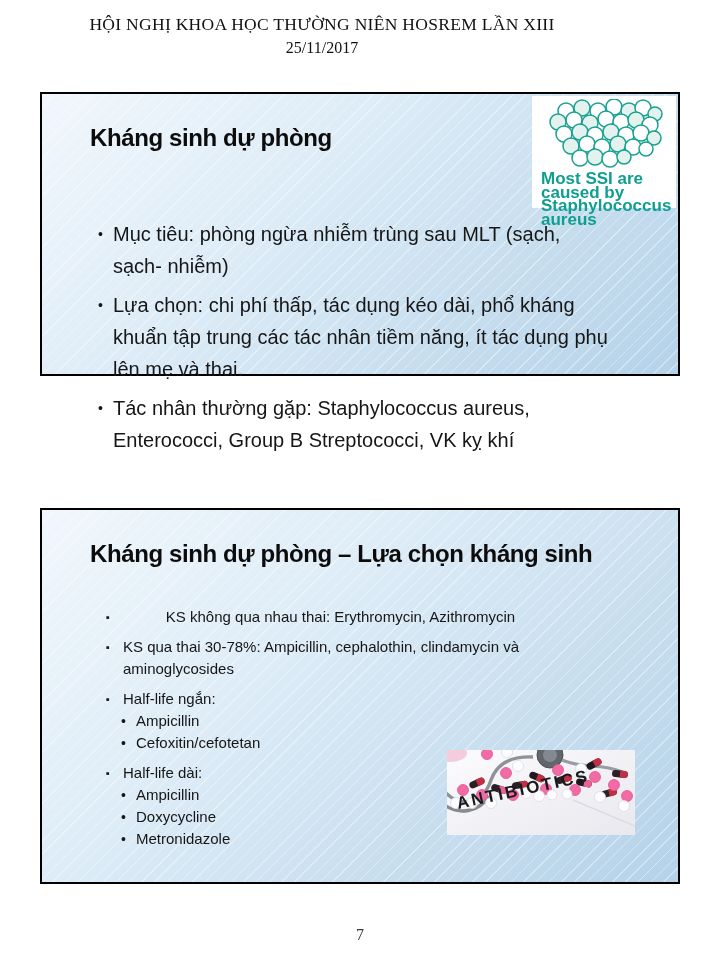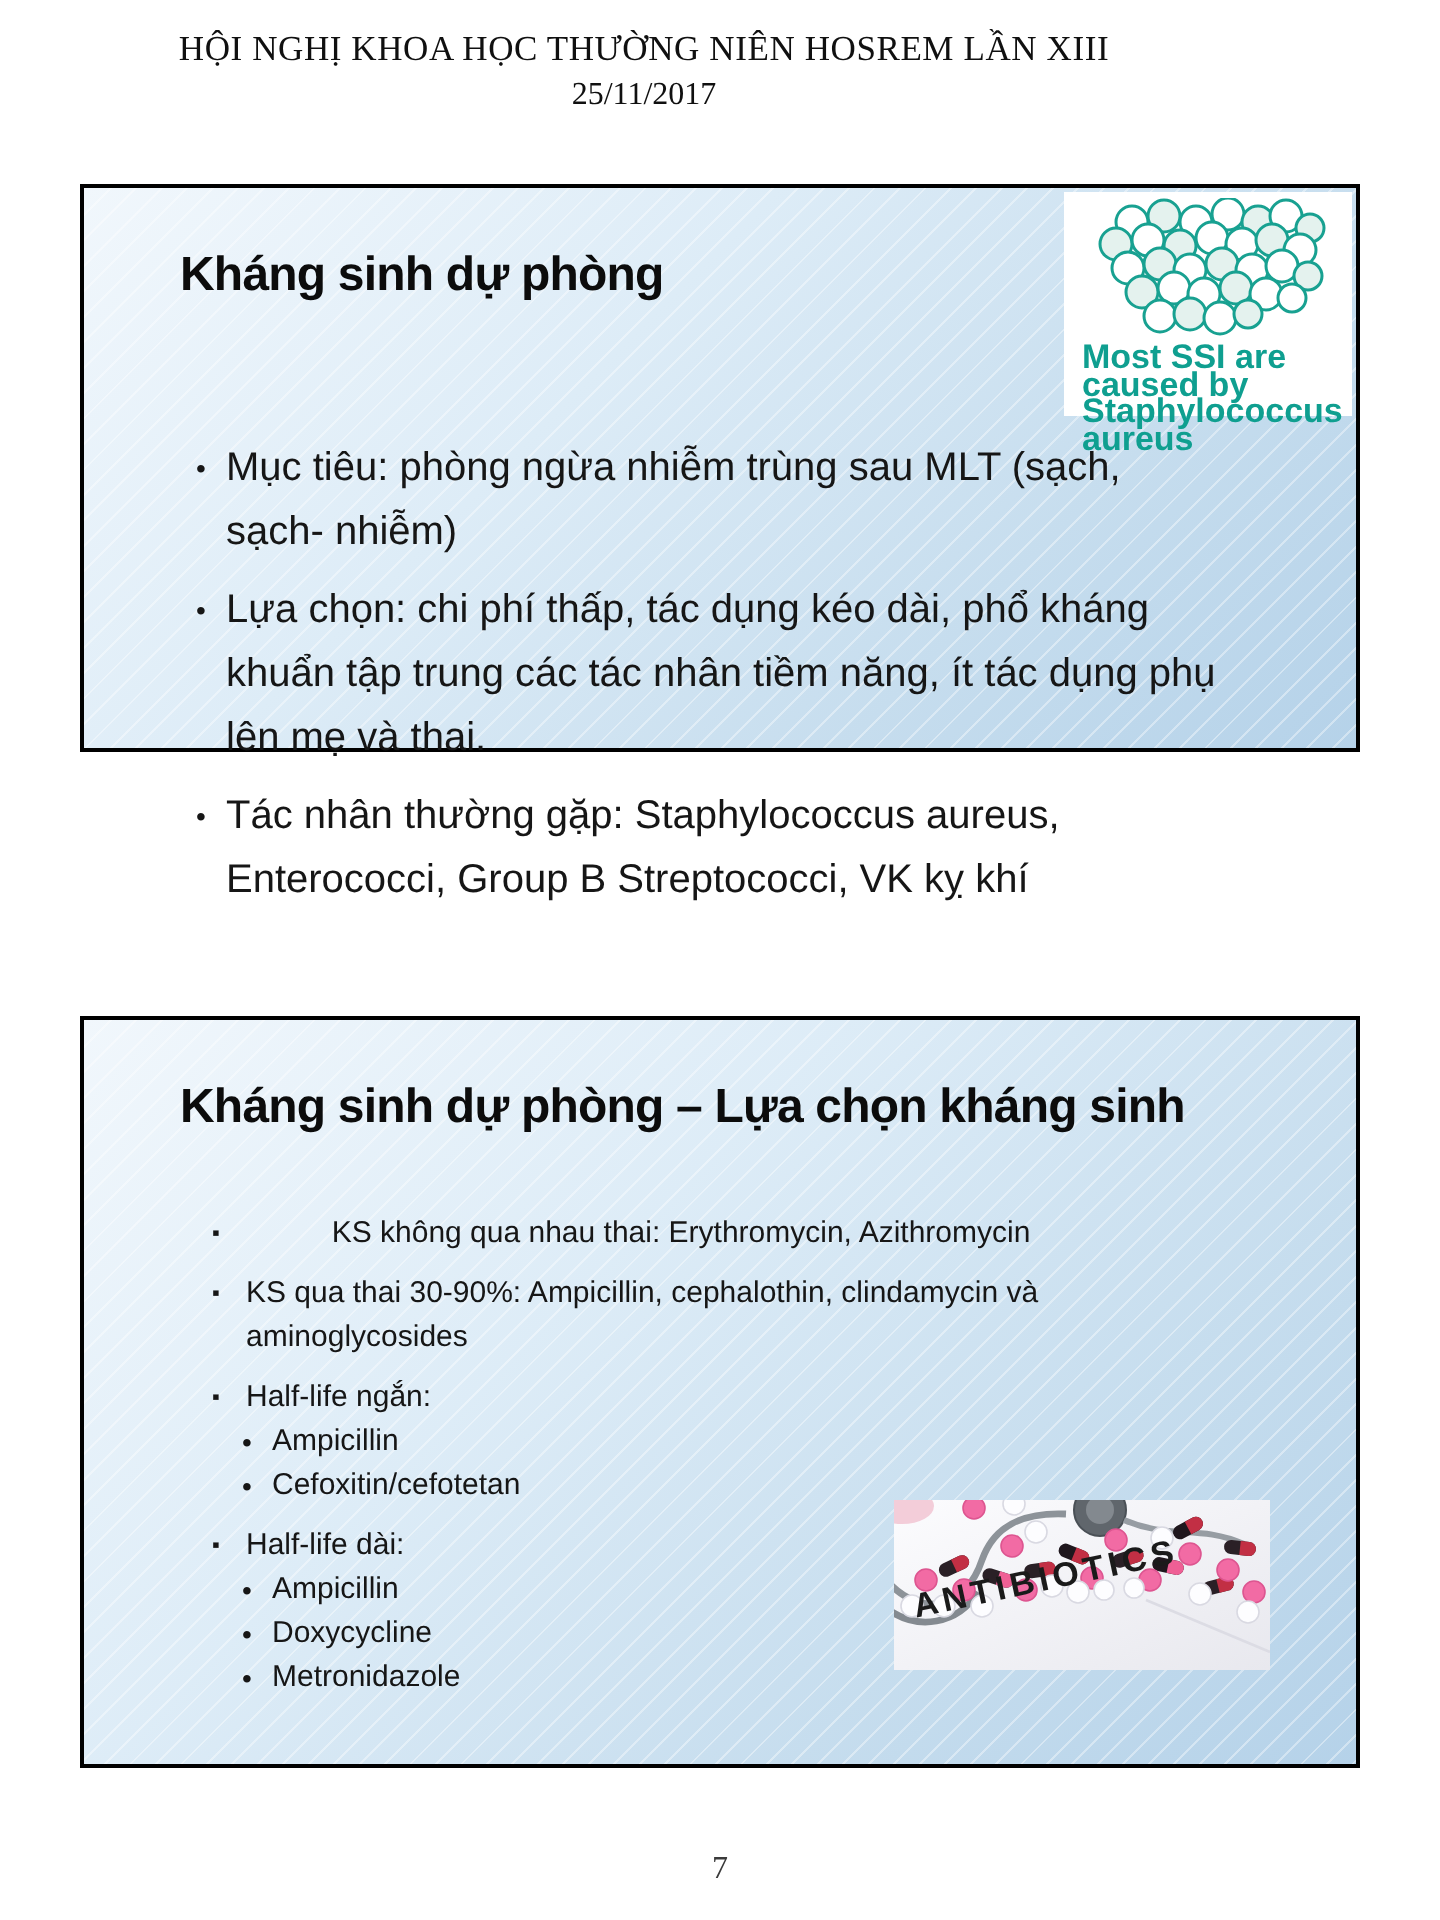--- a/index.html
+++ b/index.html
@@ -115,21 +115,21 @@
       <li>Lựa chọn: chi phí thấp, tác dụng kéo dài, phổ kháng khuẩn tập trung các tác nhân tiềm năng, ít tác dụng phụ lên mẹ và thai.</li>
       <li>Tác nhân thường gặp: Staphylococcus aureus, Enterococci, Group B Streptococci, VK kỵ khí</li>
     </ul>
   </section>
 
   <section class="slide slide2">
     <h2 class="slide-title">Kháng sinh dự phòng – Lựa chọn kháng sinh</h2>
 
     <ul class="s2-items">
       <li class="lv1">KS không qua nhau thai: Erythromycin, Azithromycin</li>
-      <li class="lv1">KS qua thai 30-90%: Ampicillin, cephalothin, clindamycin và aminoglycosides</li>
+      <li class="lv1">KS qua thai 30-78%: Ampicillin, cephalothin, clindamycin và aminoglycosides</li>
       <li class="lv1">Half-life ngắn:</li>
       <li class="lv2">Ampicillin</li>
       <li class="lv2">Cefoxitin/cefotetan</li>
       <li class="lv1">Half-life dài:</li>
       <li class="lv2">Ampicillin</li>
       <li class="lv2">Doxycycline</li>
       <li class="lv2">Metronidazole</li>
     </ul>
 
     <div class="photo">

